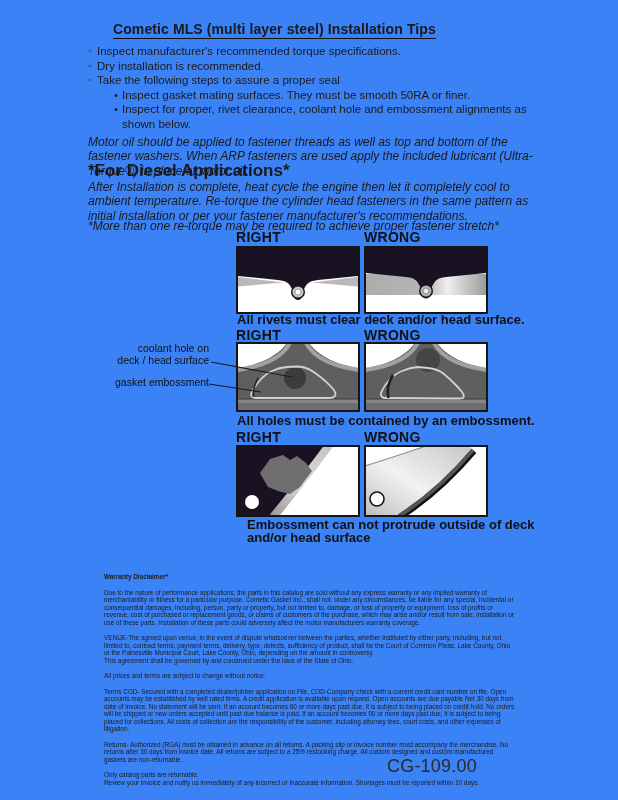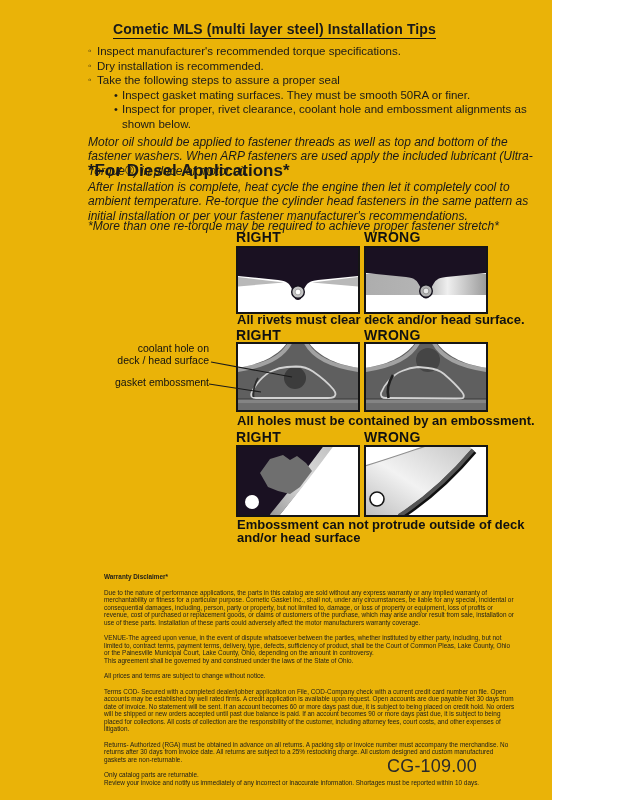--- a/index.html
+++ b/index.html
@@ -1,16 +1,16 @@
 <!DOCTYPE html>
 <html><head>
 <meta charset="utf-8">
 <style>
   html,body{margin:0;padding:0;background:#fff;}
-  .page{position:relative;width:552px;height:800px;background:#eab308;overflow:hidden;
+  .page{position:relative;width:618px;height:800px;background:#3b82f6;overflow:hidden;
         font-family:"Liberation Sans", sans-serif;color:#1a1a1a;}
   .abs{position:absolute;}
   .title{left:113px;top:21px;font-size:14px;font-weight:bold;letter-spacing:.1px;}
   .title .t-inner{display:inline-block;border-bottom:1.6px solid #111;padding-bottom:1px;}
   .bullets{left:88px;top:44px;width:460px;font-size:11.5px;line-height:14.5px;}
   .b-row{display:flex;}
   .b-row .mk{width:9px;flex:0 0 9px;font-size:10px;line-height:14.5px;}
   .b-row.sub{padding-left:26px;}
   .b-row.sub .mk{width:8px;flex:0 0 8px;font-size:11px;}
   .diesel-h{left:88px;top:118px;font-size:17px;font-weight:bold;margin-top:43px;}
@@ -174,21 +174,21 @@
         </linearGradient>
           </defs>
         <rect width="120" height="68" fill="#ffffff"></rect>
         <path d="M-1,19 C25,11 45,4 60,-1 L103,-1 L108,4 C86,30 62,52 34,70 L-1,70 Z" fill="url(#gf3w)"></path>
         <path d="M-1,19 C25,11 45,4 60,-1" fill="none" stroke="#8f8f8f" stroke-width="1.2"></path>
         <path d="M34,70 C62,52 86,30 108,4" fill="none" stroke="#111111" stroke-width="6"></path>
         <path d="M33,69 C61,51 85,29 107,3" fill="none" stroke="#555555" stroke-width="4"></path>
         <circle cx="11" cy="52" r="7" fill="#ffffff" stroke="#151515" stroke-width="1.6"></circle>
       </svg>
     </div>
-    <div class="caption" style="top:294px;">
+    <div class="caption" style="top:294px;margin-left:10px;">
       <div>Embossment can not protrude outside of deck</div>
       <div>and/or head surface</div>
     </div>
 
     <svg class="overlay-lines" width="618" height="322" viewBox="0 0 618 322">
       <line x1="211" y1="137" x2="292" y2="152" stroke="#1a1a1a" stroke-width="1.1"></line>
       <line x1="209" y1="159" x2="261" y2="167" stroke="#1a1a1a" stroke-width="1.1"></line>
     </svg>
   </div>
 

